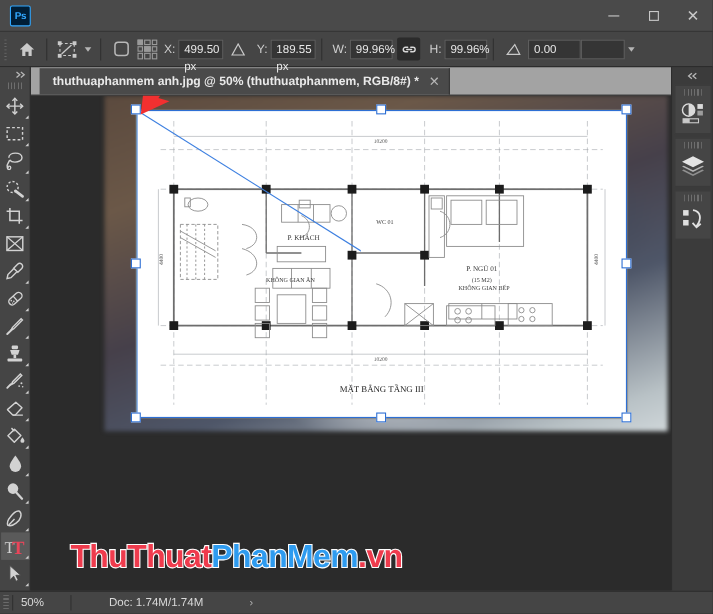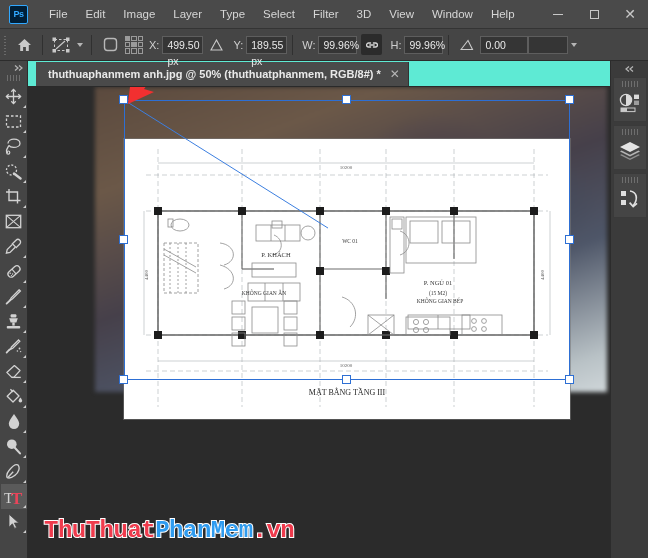--- a/index.html
+++ b/index.html
@@ -163,21 +163,21 @@
     position: absolute; right: 1px; bottom: 1px;
     width: 0; height: 0;
     border-left: 3px solid transparent;
     border-bottom: 3px solid #cfcfcf;
   }
 
   
   .docarea { flex: 1; display: flex; flex-direction: column; min-width: 0; background:#2b2b2b; }
   .tabstrip {
     height: 26px; min-height: 26px;
-    background: #5eead4;
+    background: #a3a3a3;
     display: flex; align-items: center;
     border-bottom: 1px solid #2a2a2a;
     padding-left: 8px;
   }
   .doctab {
     height: 24px;
     background: #4a4a4a;
     display: flex; align-items: center;
     padding: 0 8px 0 12px;
     border-right: 1px solid #333;
@@ -207,43 +207,42 @@
       radial-gradient(ellipse 70px 60px at 88% 38%, rgba(64,74,92,0.65), transparent 75%),
       radial-gradient(ellipse 120px 50px at 50% 92%, rgba(200,205,210,0.8), transparent 75%),
       linear-gradient(160deg, #5b4a3e 0%, #6b5848 22%, #46404a 48%, #4e5668 68%, #b9c2c6 92%, #cfd6d9 100%);
     filter: blur(2px);
   }
   
   .plan {
     position: absolute;
     background: #fde047;
     box-shadow: 0 0 0 1px rgba(120,120,120,0.55);
-    margin-top: 39px;
   }
   .planimg { position: absolute; inset: 0; overflow: hidden; }
   .planimg svg { width: 100%; height: 100%; display: block; }
 
   
   .tbox { position: absolute; border: 1px solid #2d6fd4; pointer-events: none; }
   .handle {
     position: absolute; width: 9px; height: 9px;
     background: #ffffff; border: 1px solid #2d6fd4;
     margin: -5px 0 0 -5px;
   }
   .diag { position: absolute; inset: 0; pointer-events: none; }
 
   .arrow { position: absolute; pointer-events: none; }
 
   
   .watermark {
     position: absolute;
-    left: 16px; bottom: 14px;
-    font-size: 24px;
+    left: 36px; bottom: 14px;
+    font-size: 29px;
     font-weight: bold;
-    font-family: Liberation Mono, monospace;
+    font-family: Liberation Sans, sans-serif;
     letter-spacing: -0.5px;
     white-space: nowrap;
     z-index: 40;
   }
   .watermark span { -webkit-text-stroke: 2px #ffffff; paint-order: stroke fill; }
   .wm-red { color: #ef3b4d; }
   .wm-blue { color: #2e9bef; }
 
   
   .rightdock {
@@ -295,33 +294,20 @@
   .sb-doc { color: #d8d8d8; font-size: 10.5px; padding-left: 34px; }
   .sb-arrow { color: #b0b0b0; font-size: 10px; padding-left: 42px; }
 </style>
 </head>
 <body>
 
 <div class="app">
 
   <div class="titlebar">
     <div class="ps-logo">Ps</div>
-    <div class="menubar">
-      <div class="menu-item">File</div>
-      <div class="menu-item">Edit</div>
-      <div class="menu-item">Image</div>
-      <div class="menu-item">Layer</div>
-      <div class="menu-item">Type</div>
-      <div class="menu-item">Select</div>
-      <div class="menu-item">Filter</div>
-      <div class="menu-item">3D</div>
-      <div class="menu-item">View</div>
-      <div class="menu-item">Window</div>
-      <div class="menu-item">Help</div>
-    </div>
     <div class="wincontrols">
       <div class="wbtn">
           <div class="bar"></div>
         </div>
       <div class="wbtn">
           <div class="sq"></div>
         </div>
       <div class="wbtn close">
           <div class="x">✕</div>
         </div>
@@ -815,13 +801,21 @@
             <rect x="2" y="2" width="5" height="5" fill="#e0e0e0"></rect>
             <rect x="2" y="11" width="5" height="5" fill="#e0e0e0"></rect>
             <path d="M11 2 C18 3 19.5 10 14 17" fill="none" stroke="#e0e0e0" stroke-width="1.7"></path>
             <path d="M10.6 13.6 L14.2 17.6 L18 14.4" fill="none" stroke="#e0e0e0" stroke-width="1.7"></path>
           </svg>
         </div>
       </div>
     </div>
   </div>
 
+  <div class="statusbar">
+    <div class="sb-grip"></div>
+    <div class="sb-sep"></div>
+    <div class="sb-zoom">50%</div>
+    <div class="sb-sep"></div>
+    <div class="sb-doc">Doc: 1.74M/1.74M</div>
+    <div class="sb-arrow">›</div>
+  </div>
 </div>
 
 </body></html>

